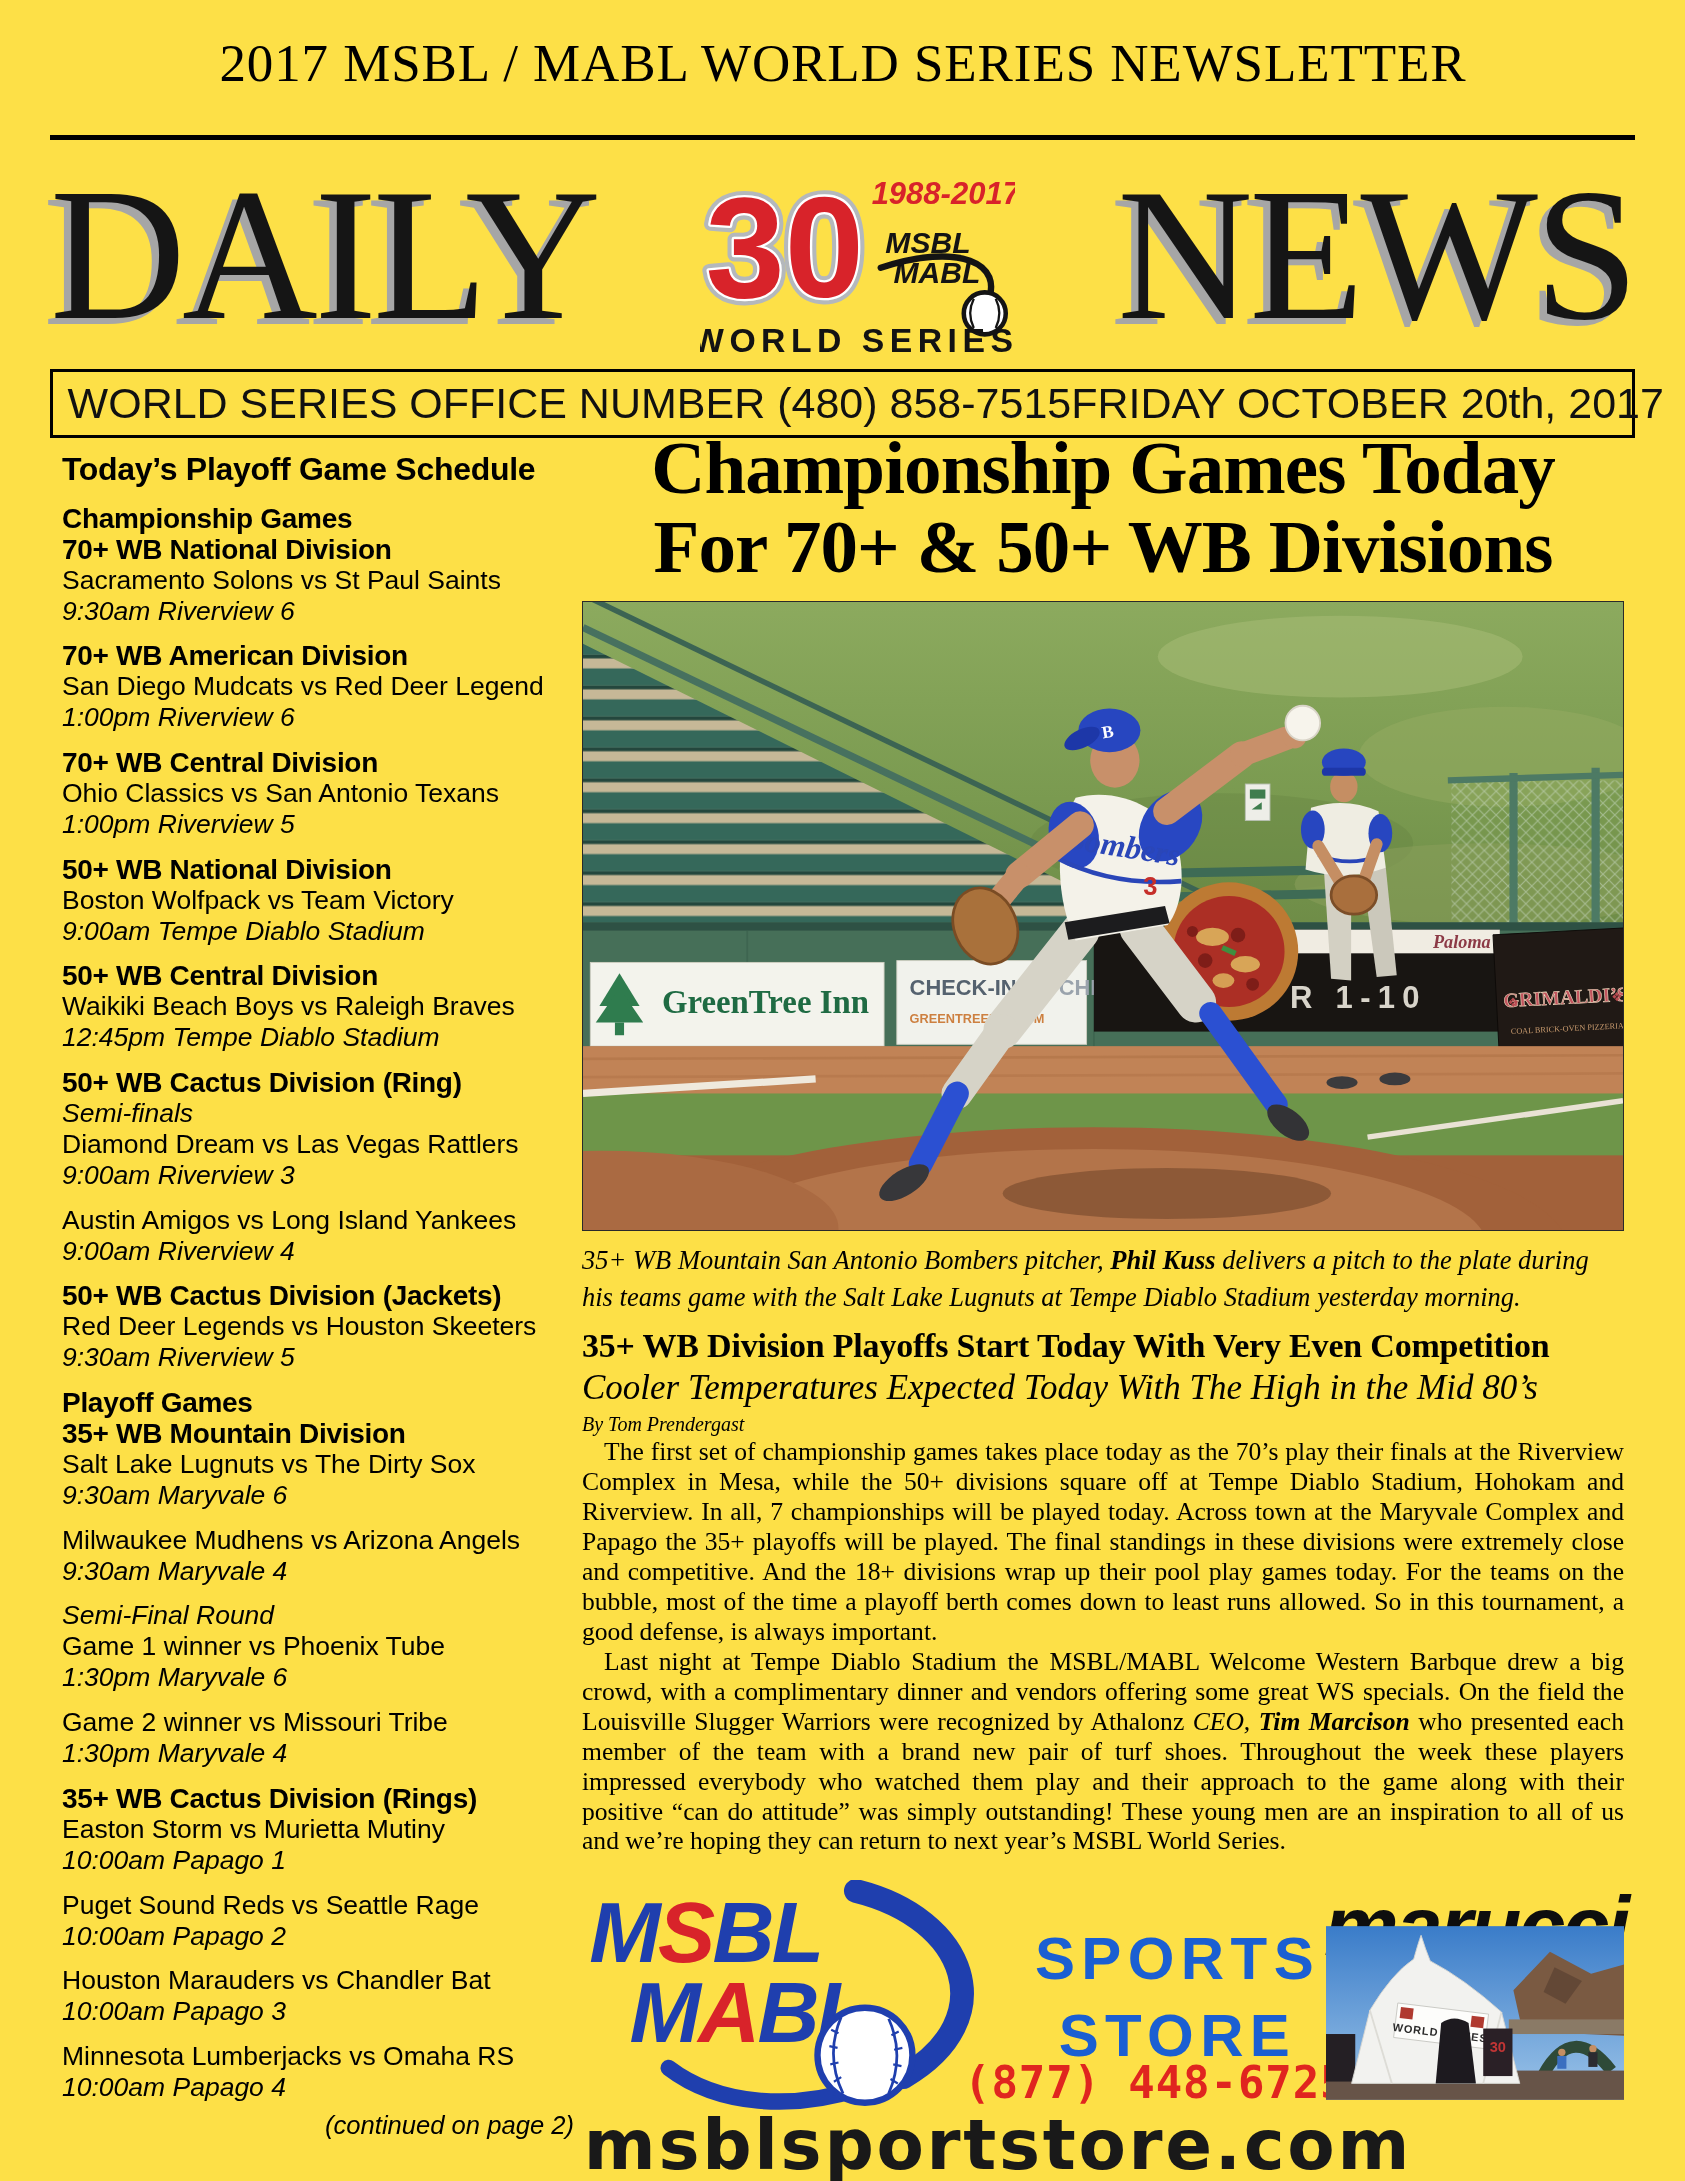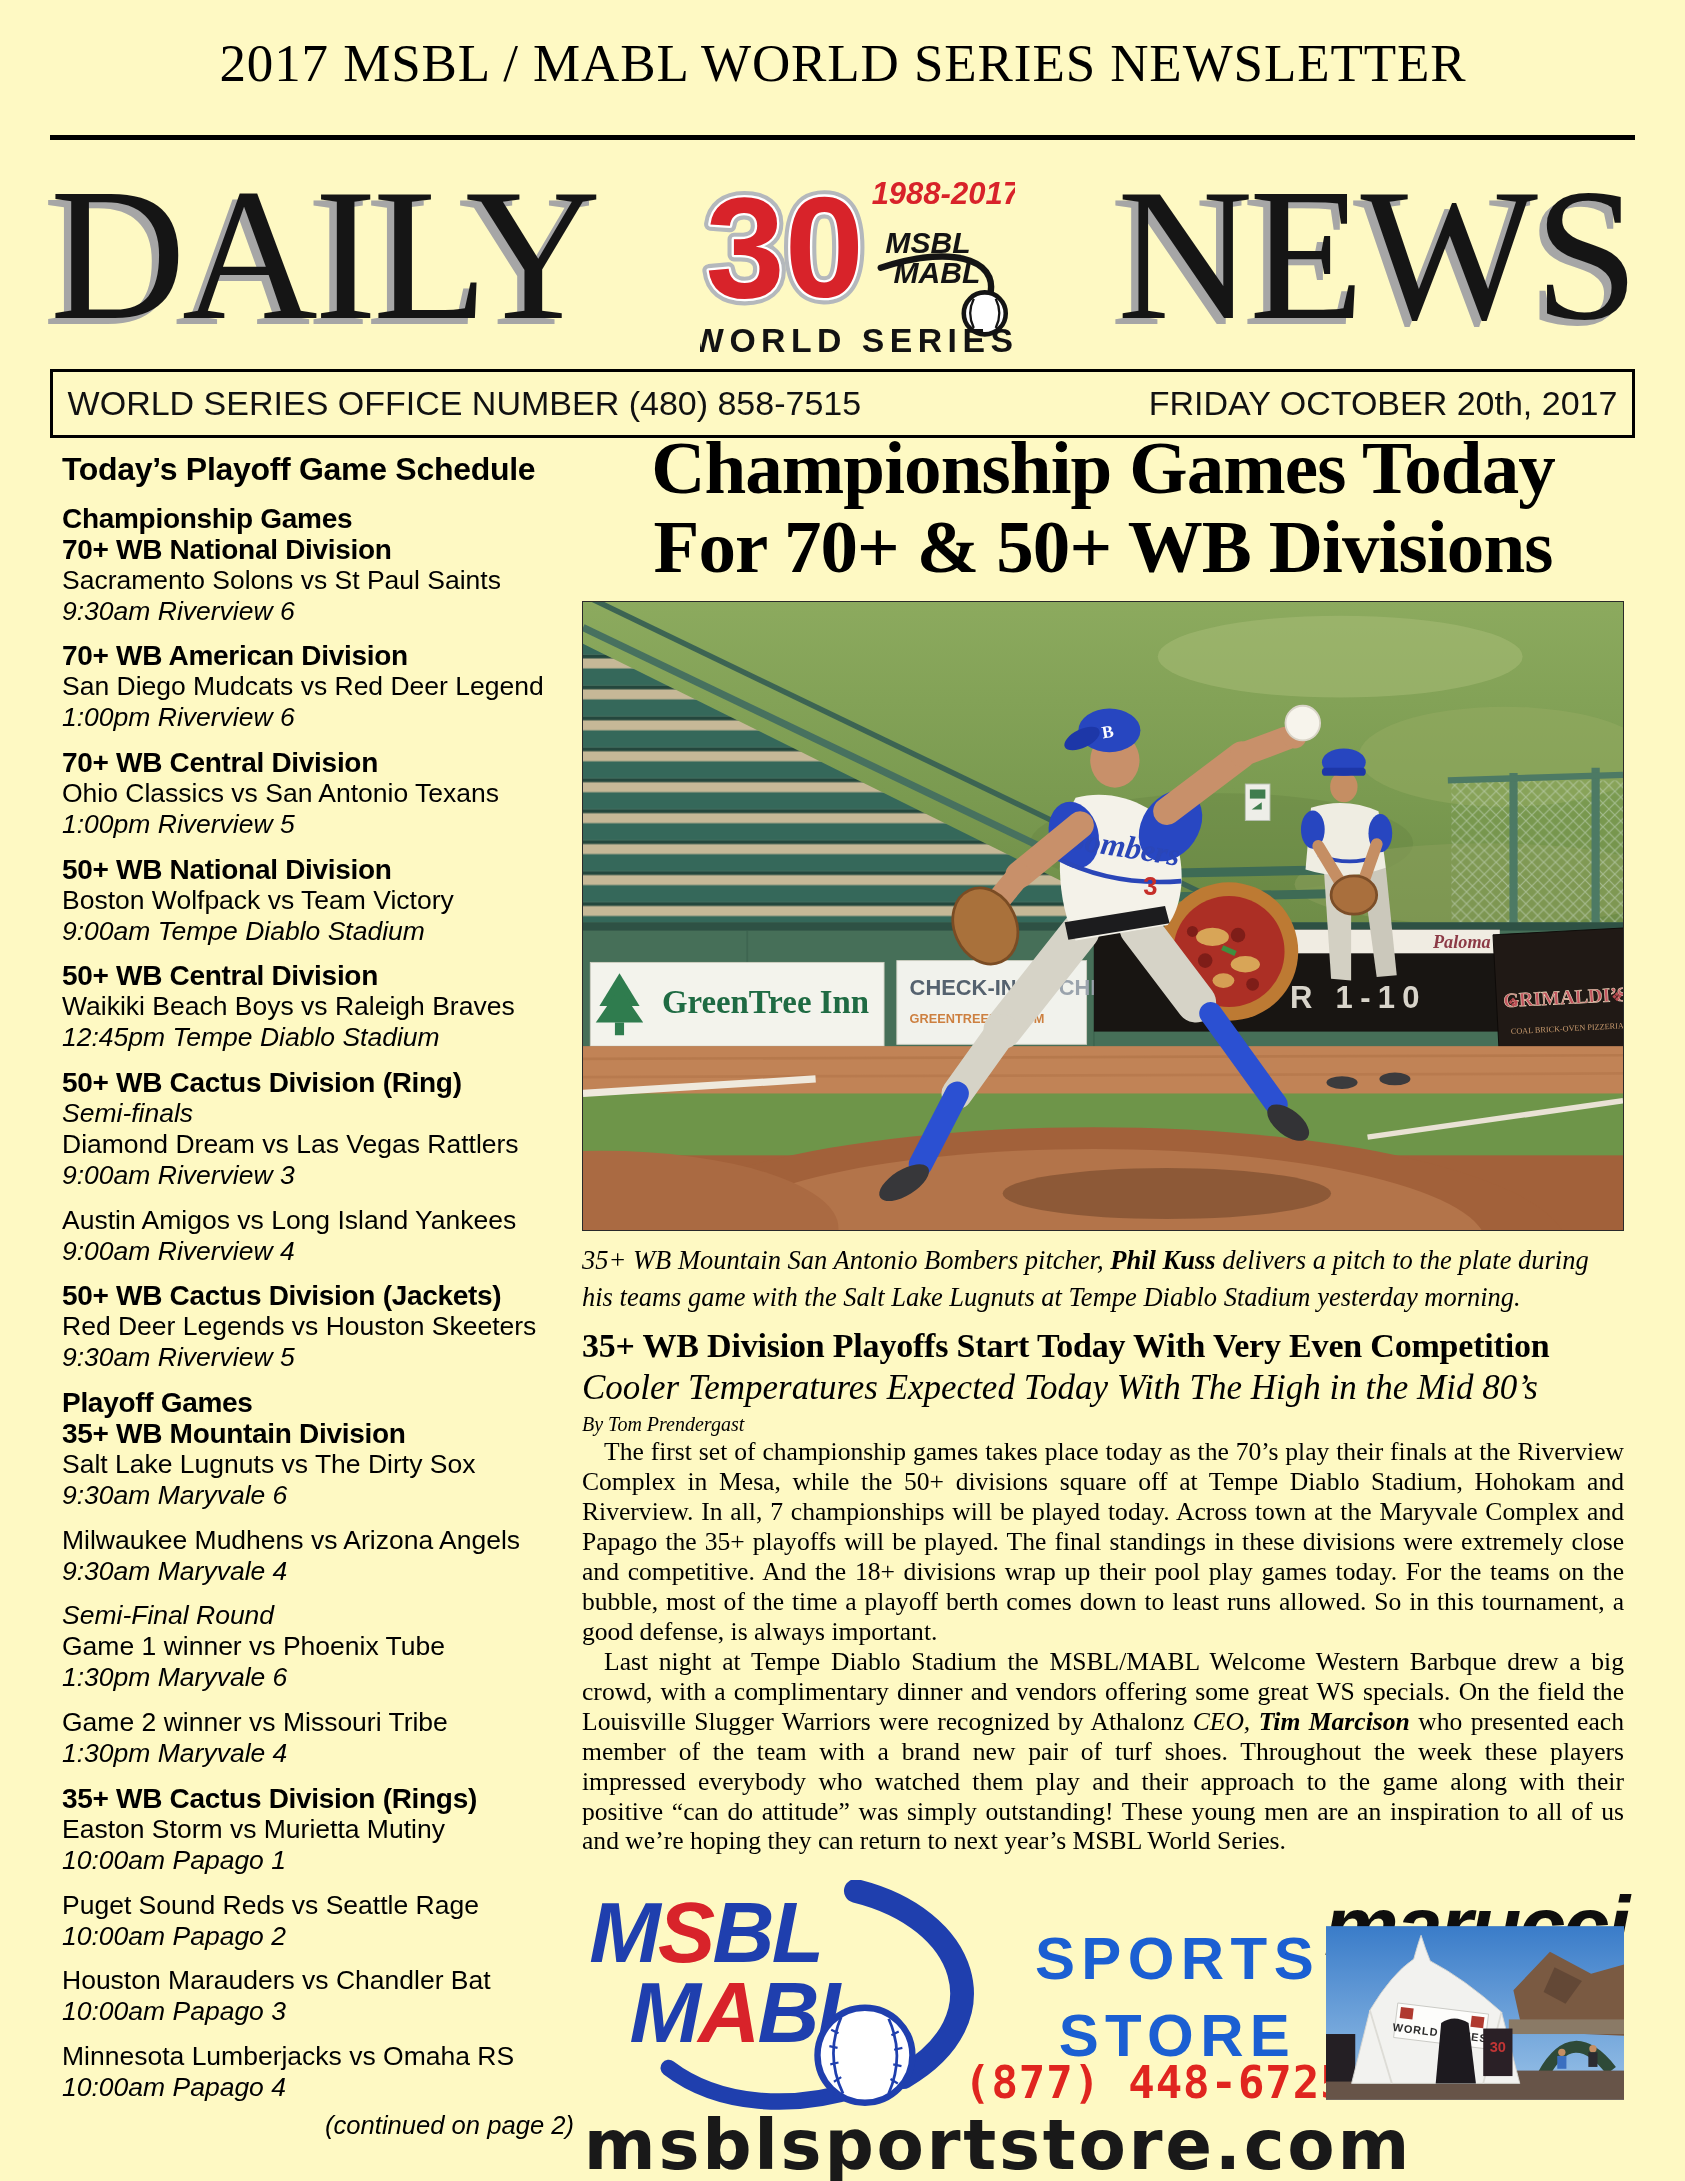--- a/index.html
+++ b/index.html
@@ -1,31 +1,31 @@
 <!DOCTYPE html>
 <html style="font-size:14.6px"><head>
 <meta charset="utf-8">
 <style>
   html,body{margin:0;padding:0;background:#888;}
-  .page{position:relative;width:1686px;height:2182px;background:#fef9c3;overflow:hidden;
+  .page{position:relative;width:1686px;height:2182px;background:#fde047;overflow:hidden;
         font-family:"Liberation Sans",sans-serif;color:#000;}
   
   .top-title{position:absolute;top:33px;left:0;width:100%;text-align:center;
     font-family:"Liberation Serif",serif;font-size:53px;font-weight:500;letter-spacing:0.9px;color:#000;}
   .rule{position:absolute;top:135px;left:50px;width:1585px;height:4.6px;background:#000;}
   
   .masthead{position:absolute;top:146px;left:50px;width:1585px;height:217px;
     display:flex;align-items:center;justify-content:space-between;}
   .mast-word{font-family:"Liberation Serif",serif;font-size:188px;font-weight:400;line-height:1;
     color:#151515;text-shadow:-7.3px 5.5px 0 #a6a6a6;letter-spacing:-3.7px;white-space:nowrap;}
   .anniv-svg{width:315px;height:208px;flex:0 0 auto;}
   
   .infobar{position:absolute;top:369px;left:50px;width:1585px;height:69px;box-sizing:border-box;
     border:3.7px solid #000;display:flex;align-items:center;justify-content:space-between;
-    padding:0 14.6px;font-size:34px;color:#111;white-space:nowrap;}
+    padding:0 14.6px;font-size:43px;color:#111;white-space:nowrap;}
   
   .sidebar{position:absolute;left:62px;top:451px;width:512px;}
   .sidebar-title{font-size:32px;font-weight:700;margin-bottom:14.6px;letter-spacing:-0.3px;}
   .sched-group{margin-bottom:13.7px;}
   .s-bold{font-size:28px;font-weight:700;line-height:31px;letter-spacing:-0.3px;}
   .s-plain{font-size:26.5px;line-height:31px;}
   .s-italic{font-size:26.5px;font-style:italic;line-height:31px;}
   .s-cont{font-size:25.6px;font-style:italic;text-align:right;line-height:31px;margin-top:7.3px;}
   
   .main{position:absolute;left:582px;top:429px;width:1042px;}

